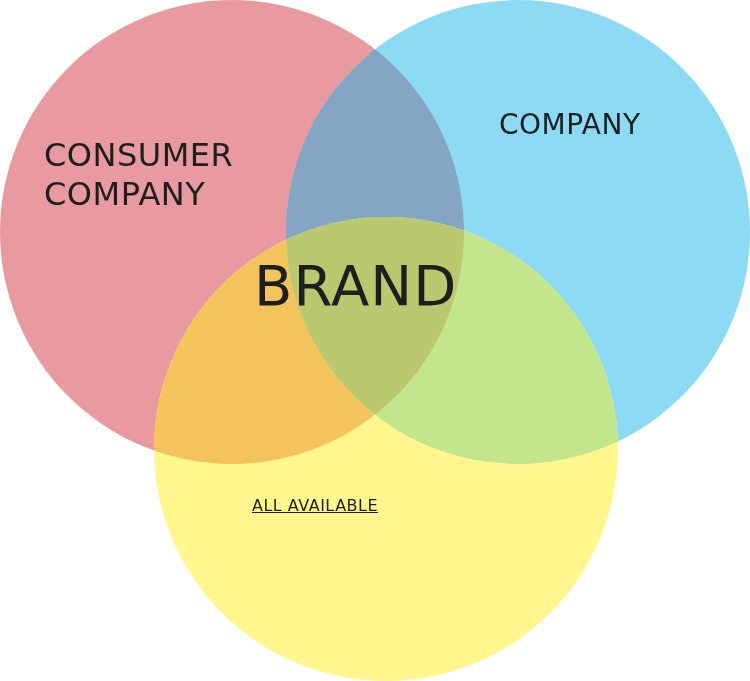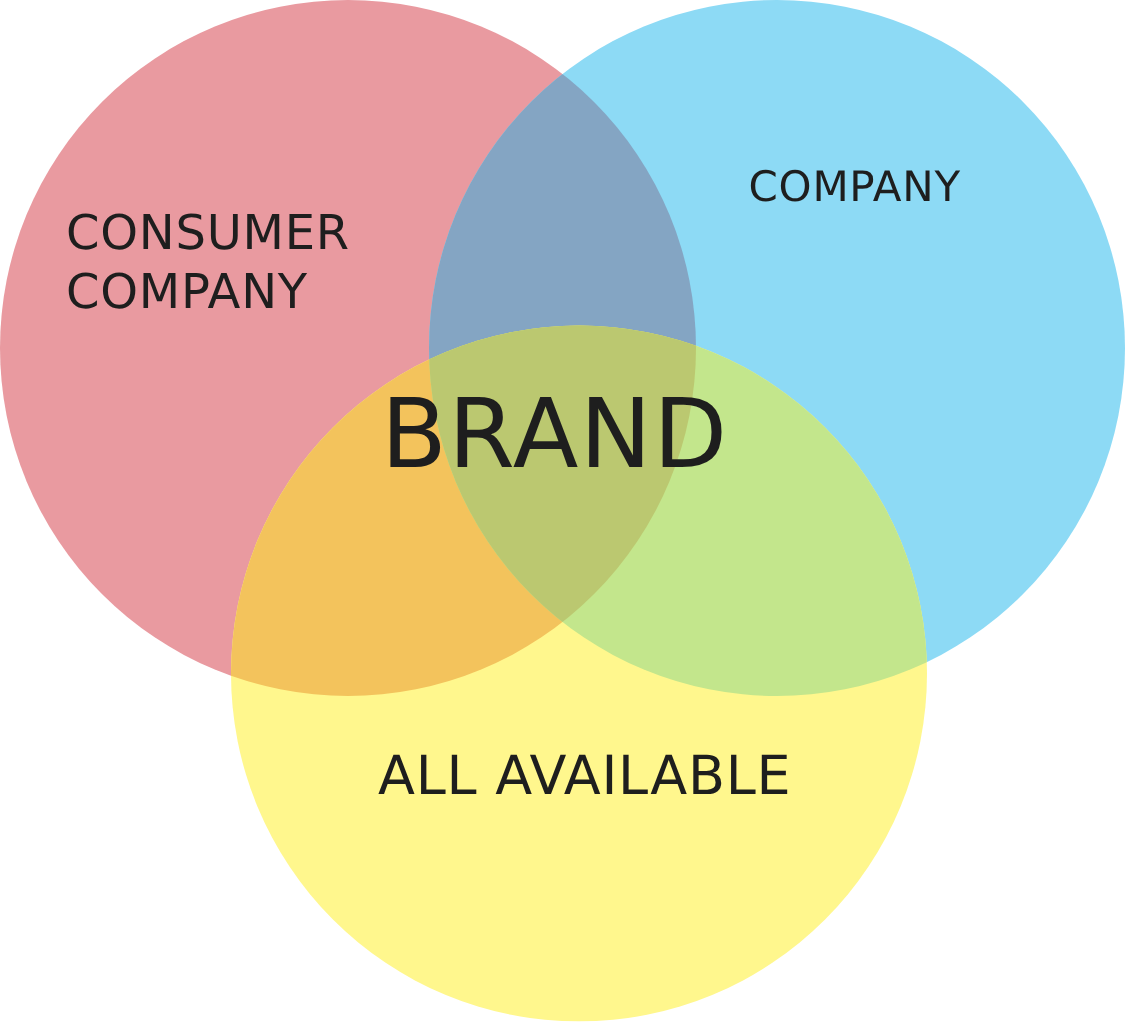--- a/index.html
+++ b/index.html
@@ -2,22 +2,22 @@
 <html><head>
   <meta charset="utf-8">
   <style>
     html, body { margin: 0; padding: 0; background: #ffffff; }
     body { width: 750px; height: 681px; position: relative; overflow: hidden; font-family: "DejaVu Sans", sans-serif; }
     svg.venn { position: absolute; left: 0; top: 0; }
     .label { position: absolute; color: #1e1e1e; letter-spacing: 0.5px; line-height: 1.22; font-weight: normal; }
     .label span { display: block; white-space: nowrap; }
     .lbl-consumer { left: 44px; top: 136px; font-size: 32px; }
     .lbl-company { left: 499px; top: 108px; font-size: 28px; text-align: right; }
-    .lbl-strategies { left: 252px; top: 496px; font-size: 36px; }
-    .lbl-brand { left: 254px; top: 258px; font-size: 64px; letter-spacing: 1px; line-height: 1; }
+    .lbl-strategies { left: 252px; top: 496px; font-size: 16px; text-decoration: underline; }
+    .lbl-brand { left: 254px; top: 258px; font-size: 56px; letter-spacing: 1px; line-height: 1; }
   </style>
 </head>
 <body>
 
 <svg class="venn" width="750" height="681" viewBox="0 0 750 681" xmlns="http://www.w3.org/2000/svg">
   <defs>
     <clipPath id="clip-red">
         <circle id="cp-red" cx="232" cy="232" r="232"></circle>
       </clipPath>
     <clipPath id="clip-blue">

